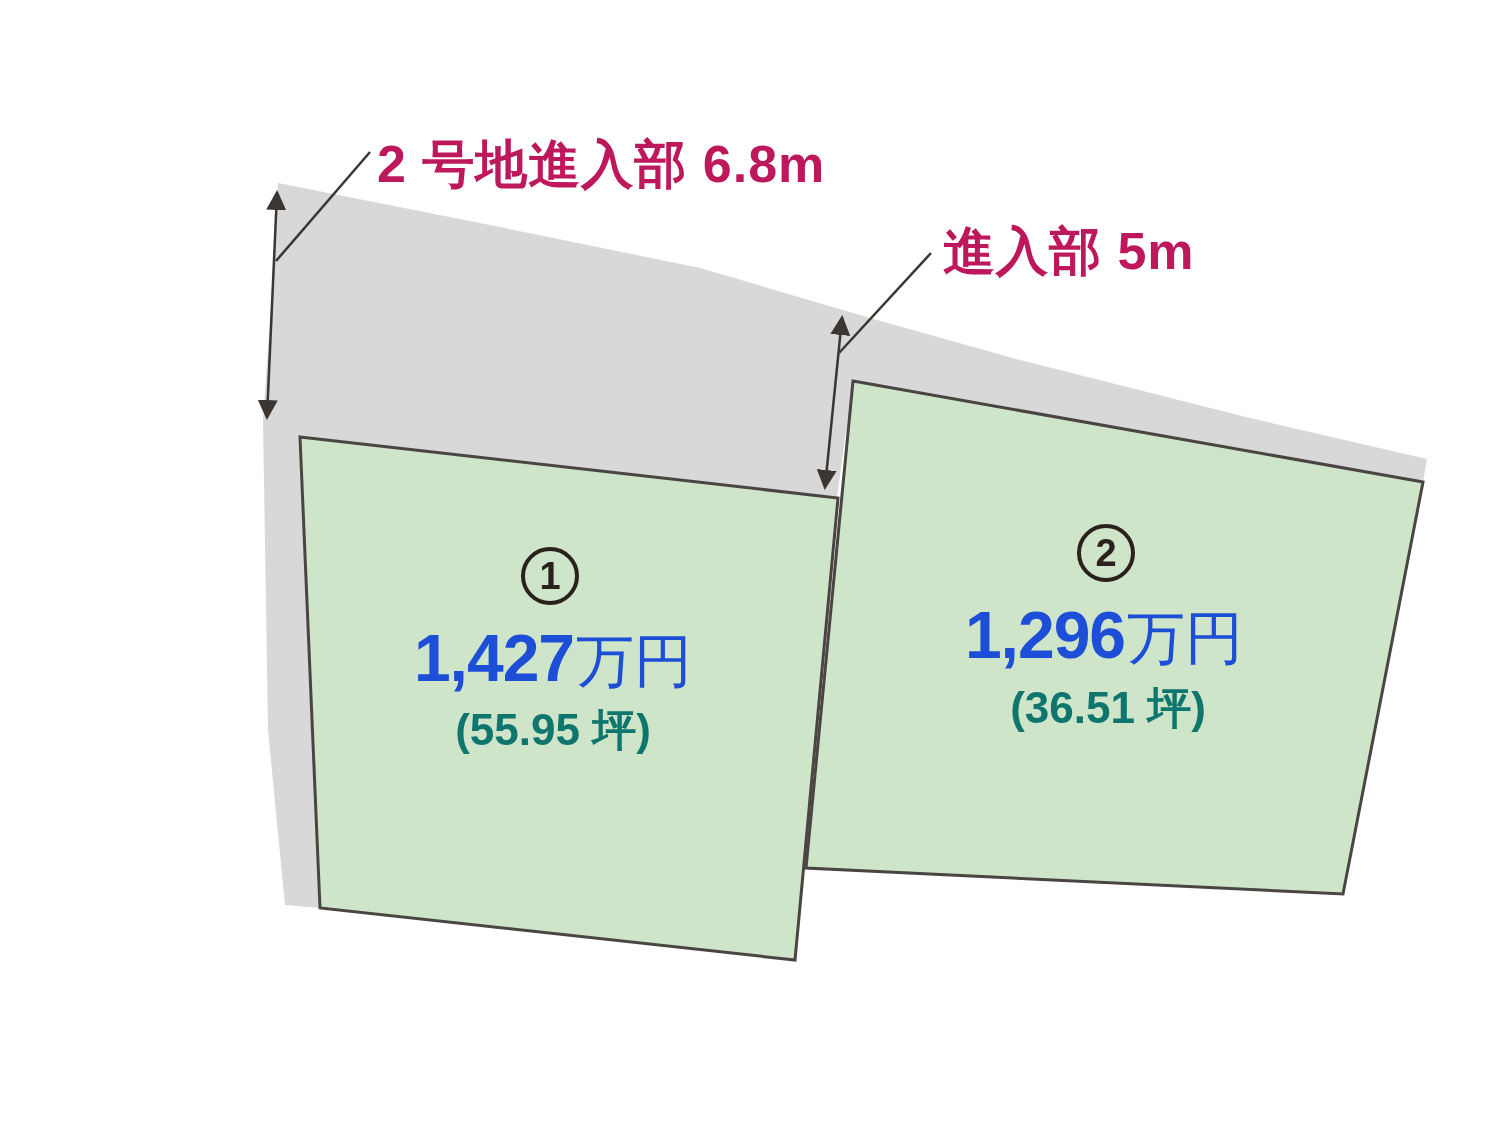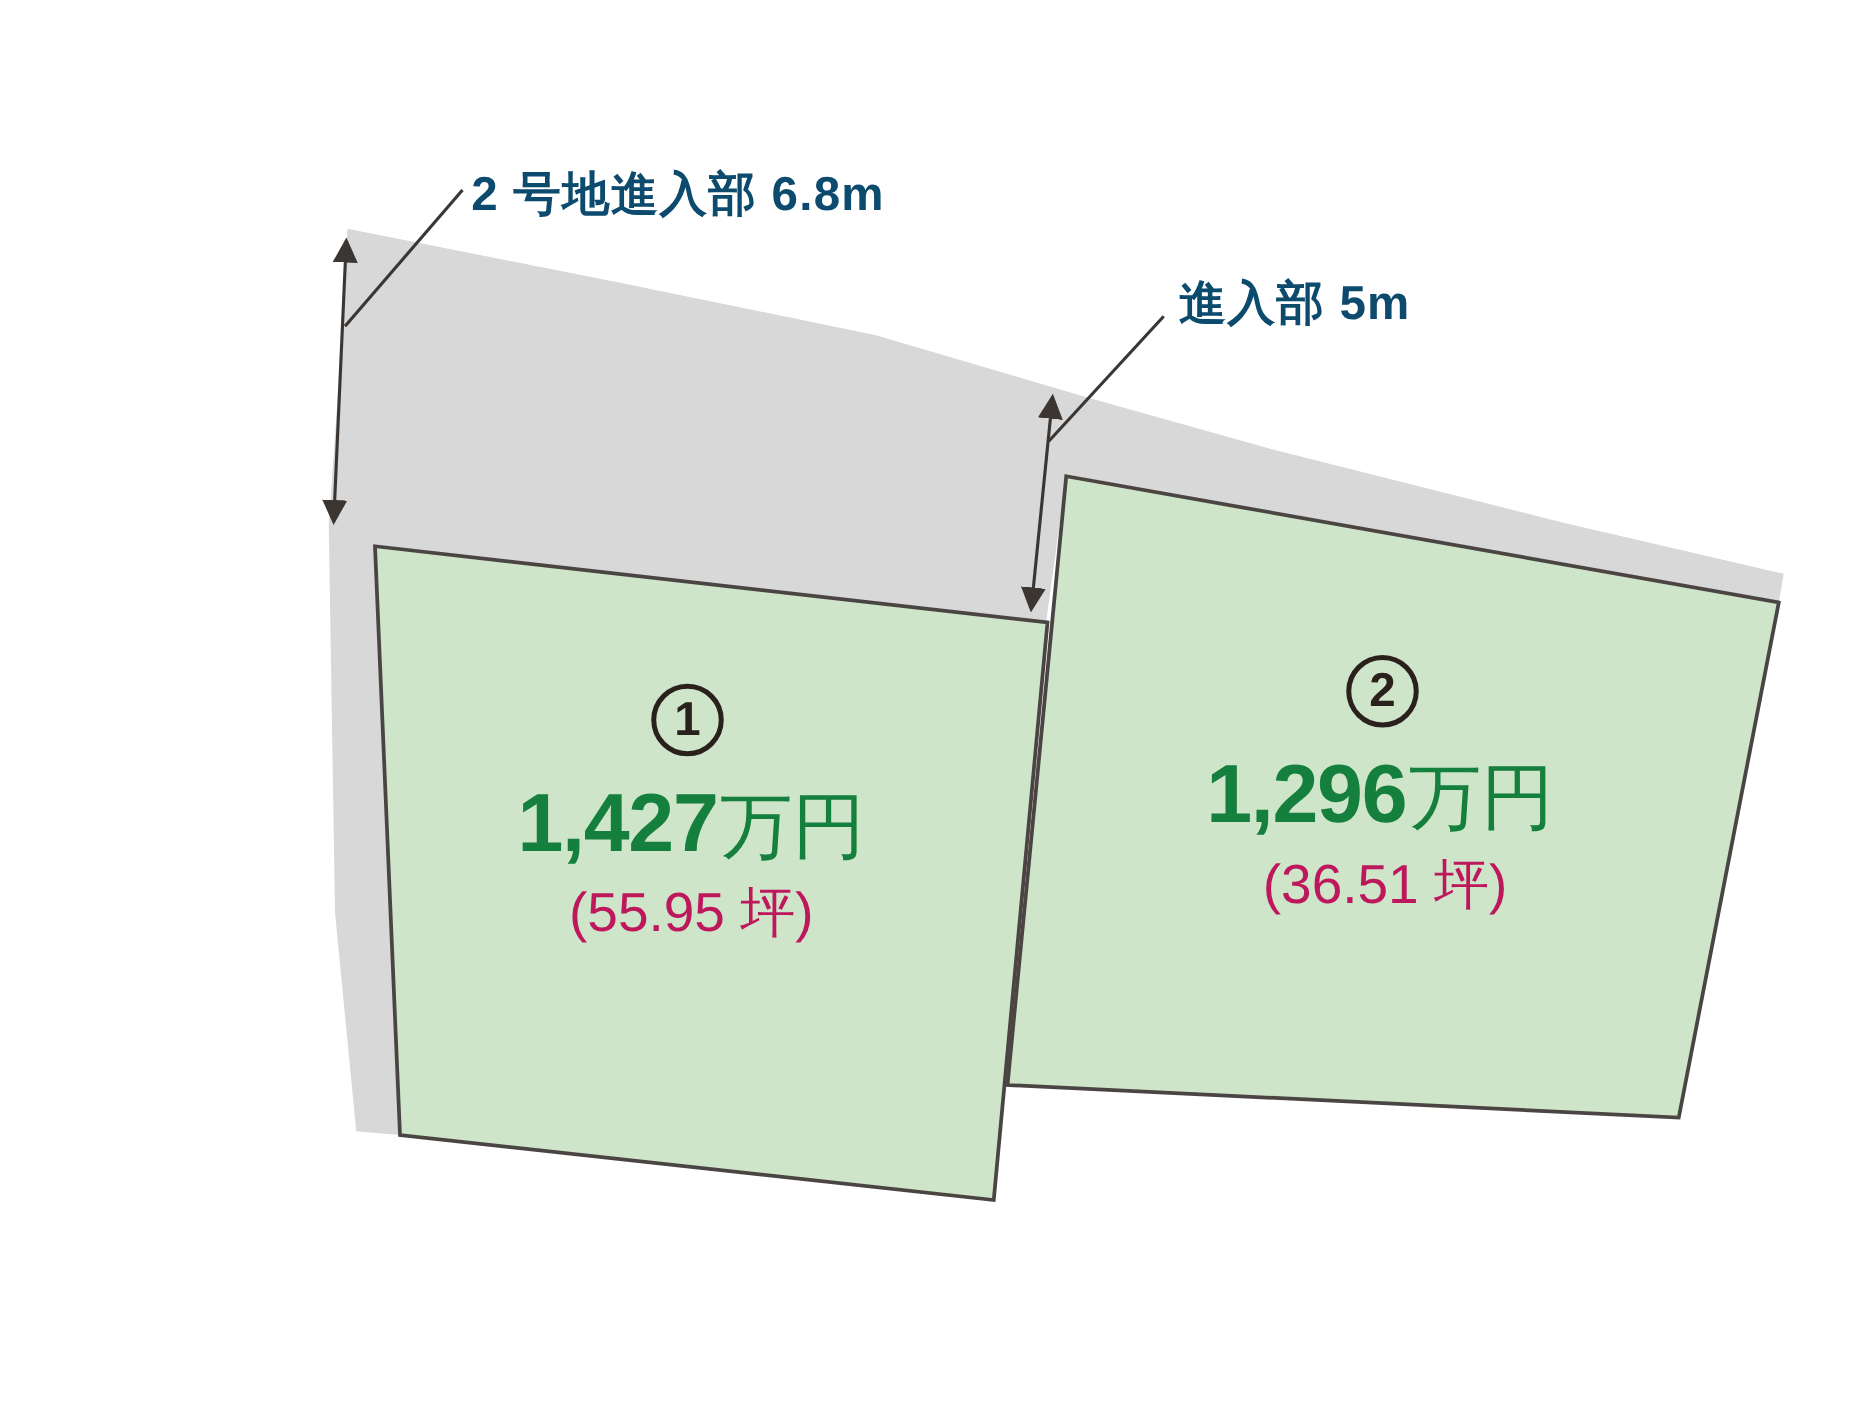--- a/index.html
+++ b/index.html
@@ -16,25 +16,25 @@
     font-family: "Liberation Sans", "DejaVu Sans", sans-serif;
     color: #2a211d;
   }
   .stage svg {
     position: absolute;
     left: 0;
     top: 0;
   }
   .ann-label {
     position: absolute;
-    font-size: 38px;
+    font-size: 52px;
     font-weight: 700;
     letter-spacing: 1px;
     white-space: nowrap;
-    color: #0c4a6e;
+    color: #be185d;
   }
   .circle-number {
     position: absolute;
     width: 50px;
     height: 50px;
     border: 4px solid #2a211d;
     border-radius: 50%;
     display: flex;
     align-items: center;
     justify-content: center;
@@ -43,38 +43,38 @@
     color: #2a211d;
     box-sizing: content-box;
   }
   .price-row {
     position: absolute;
     transform: translate(-50%, -50%);
     display: flex;
     align-items: baseline;
     gap: 2px;
     white-space: nowrap;
-    color: #15803d;
+    color: #1d4ed8;
   }
   .price-value {
     font-size: 66px;
     font-weight: 800;
     letter-spacing: -1px;
   }
   .price-unit {
     font-size: 58px;
     font-weight: 400;
   }
   .area-text {
     position: absolute;
     transform: translate(-50%, -50%);
     font-size: 44px;
-    font-weight: 400;
+    font-weight: 700;
     white-space: nowrap;
-    color: #be185d;
+    color: #0f766e;
   }
   
   #label-left  { left: 377px; top: 130px; }
   #label-mid   { left: 943px; top: 217px; }
   #circle-1 { left: 521px;  top: 547px; }
   #circle-2 { left: 1077px; top: 524px; }
   #price-1  { left: 553px;  top: 660px; }
   #price-2  { left: 1104px; top: 637px; }
   #area-1   { left: 553px;  top: 730px; }
   #area-2   { left: 1108px; top: 708px; }

